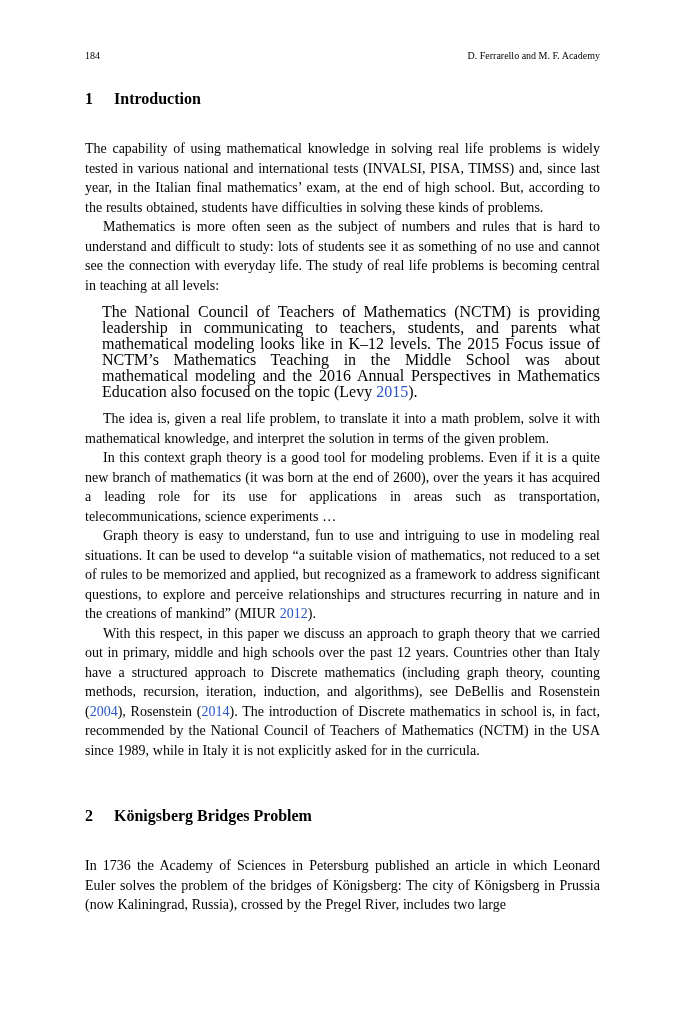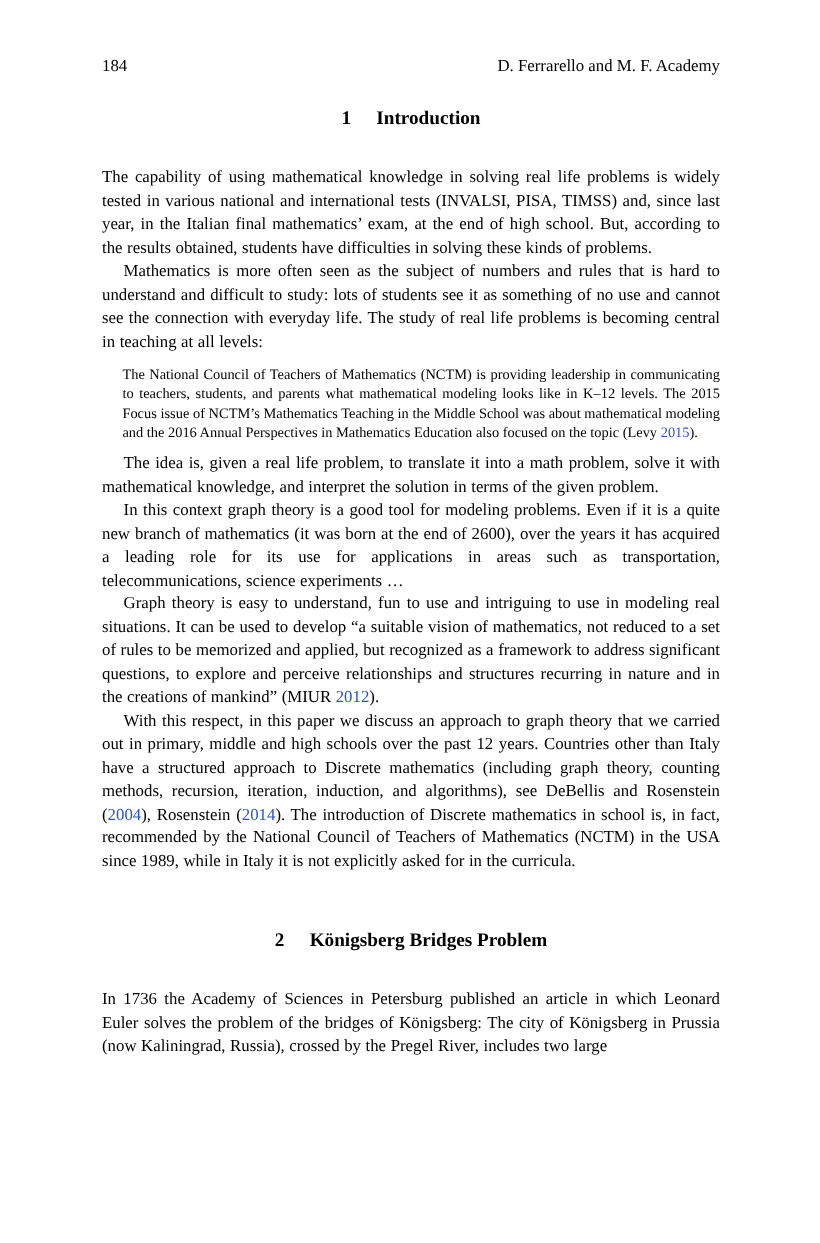--- a/index.html
+++ b/index.html
@@ -15,50 +15,49 @@
     padding: 48px 83px 20px 85px;
     background: #ffffff;
     color: #000000;
     font-family: "Liberation Serif", "DejaVu Serif", serif;
     overflow: hidden;
   }
   .running-head {
     display: flex;
     justify-content: space-between;
     align-items: baseline;
-    font-size: 14px;
+    font-size: 10px;
     line-height: 15px;
     margin-bottom: 26px;
   }
   .section-heading {
     font-size: 16px;
     font-weight: bold;
     line-height: 20px;
     margin: 46px 0 30px 0;
-    text-align: center;
   }
   section:first-of-type .section-heading {
     margin-top: 24px;
   }
   .sec-num {
     display: inline-block;
     margin-right: 21px;
   }
   .para {
     font-size: 14px;
     line-height: 19.5px;
     text-align: justify;
     margin: 0;
     word-spacing: 0.3px;
   }
   .para.indent {
     text-indent: 18px;
   }
   .quote {
-    font-size: 12px;
+    font-size: 16px;
     line-height: 16px;
     text-align: justify;
     margin: 9px 0 9px 17px;
   }
   .it {
   }
   .cite-link {
     text-decoration: none;
     cursor: pointer;
   }

